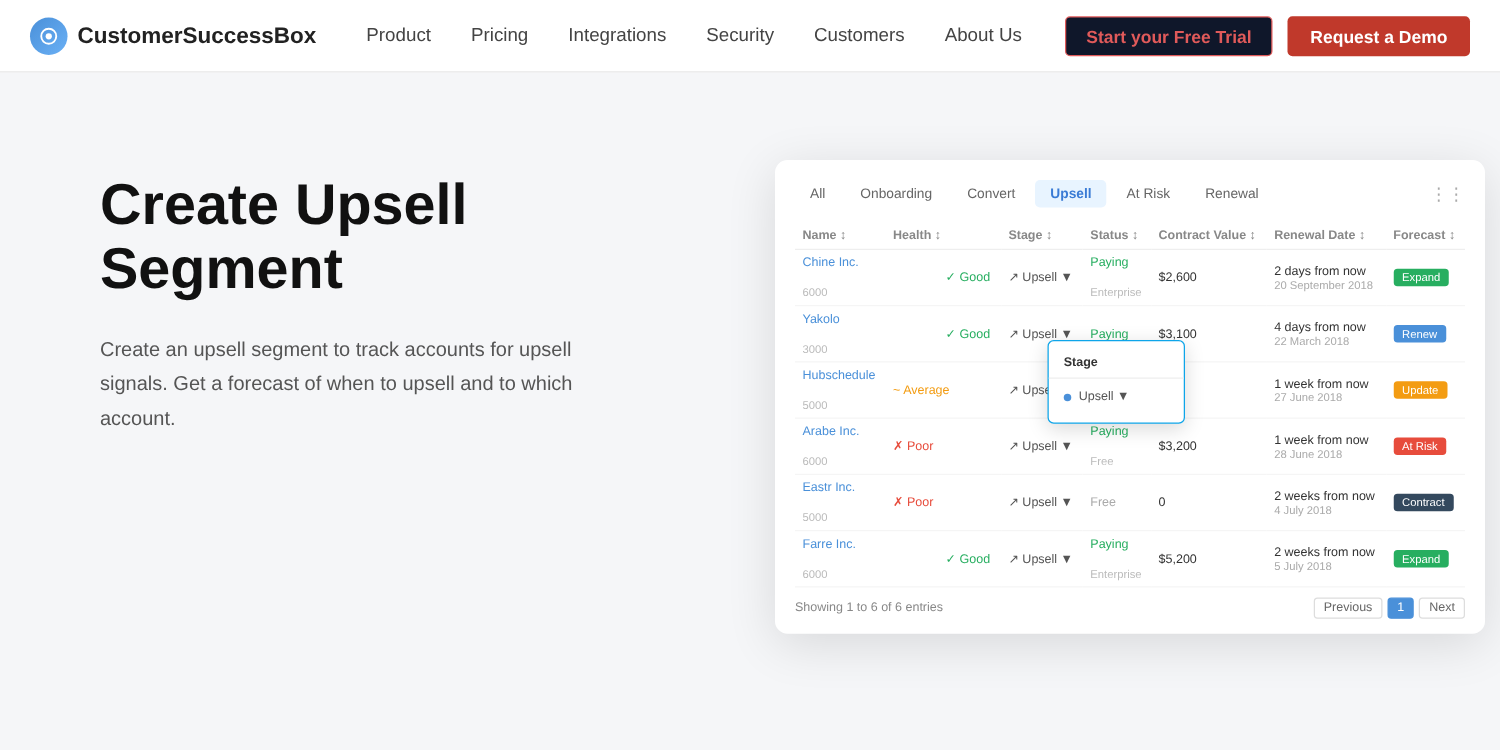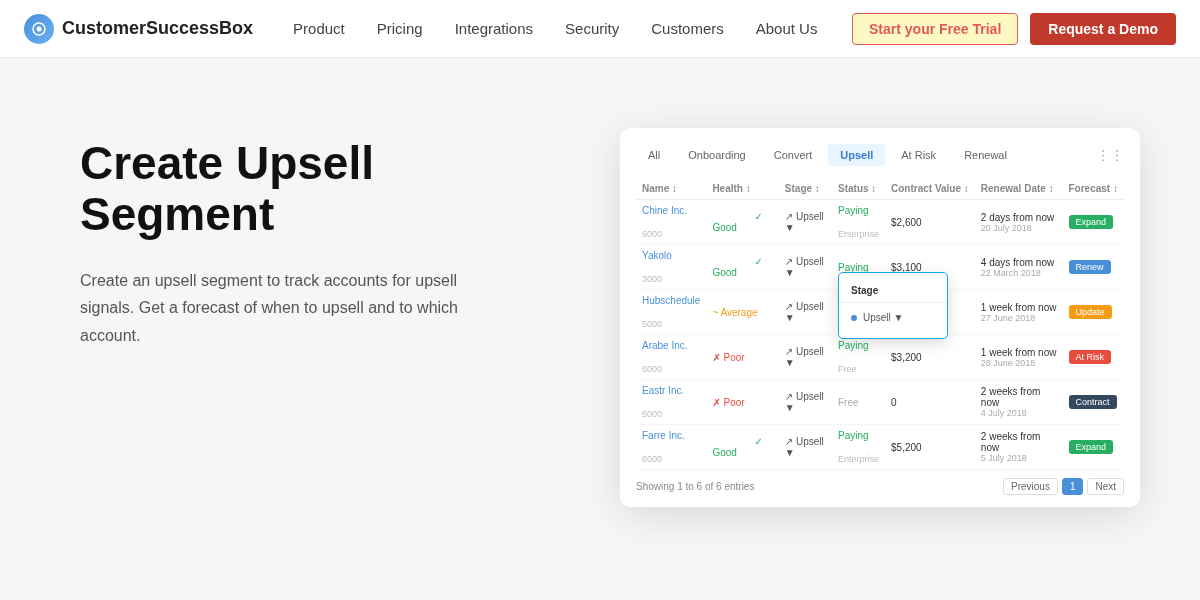--- a/index.html
+++ b/index.html
@@ -49,21 +49,21 @@
       font-weight: 500;
     }
     .nav-actions {
       display: flex;
       align-items: center;
       gap: 12px;
     }
     .btn-trial {
       border: 1.5px solid #e05a5a;
       color: #e05a5a;
-      background: #fef9c3;
+      background: #0f172a;
       padding: 7px 16px;
       border-radius: 4px;
       font-size: 14px;
       font-weight: 600;
       cursor: pointer;
     }
     .btn-demo {
       background: #c0392b;
       color: #fff;
       border: none;
@@ -105,21 +105,21 @@
     .hero-right {
       flex: 1;
       position: relative;
       padding-top: 10px;
     }
     .dashboard-card {
       background: #fff;
       border-radius: 10px;
       box-shadow: 0 8px 40px rgba(0,0,0,0.12);
       padding: 16px 16px 12px;
-      width: 520px;
+      width: 568px;
     }
 
     
     .dash-tabs {
       display: flex;
       gap: 4px;
       margin-bottom: 12px;
       align-items: center;
       justify-content: space-between;
     }
@@ -349,21 +349,21 @@
     </td>
     <td>
       <span class="status-paying">Paying</span>
       <span class="cell-sub">Enterprise</span>
     </td>
     <td>
       <span class="contract-val">$2,600</span>
     </td>
     <td>
       <span class="renewal-date">2 days from now</span>
-      <span class="renewal-sub">20 July 2018</span>
+      <span class="renewal-sub">20 September 2018</span>
     </td>
     <td><button class="btn-expand">Expand</button></td>
   </tr>
             <tr>
     <td>
       <span class="cell-name">Yakolo</span>
       <span class="cell-sub">3000</span>
     </td>
     <td>
       <span class="health-good">✓ Good</span>

